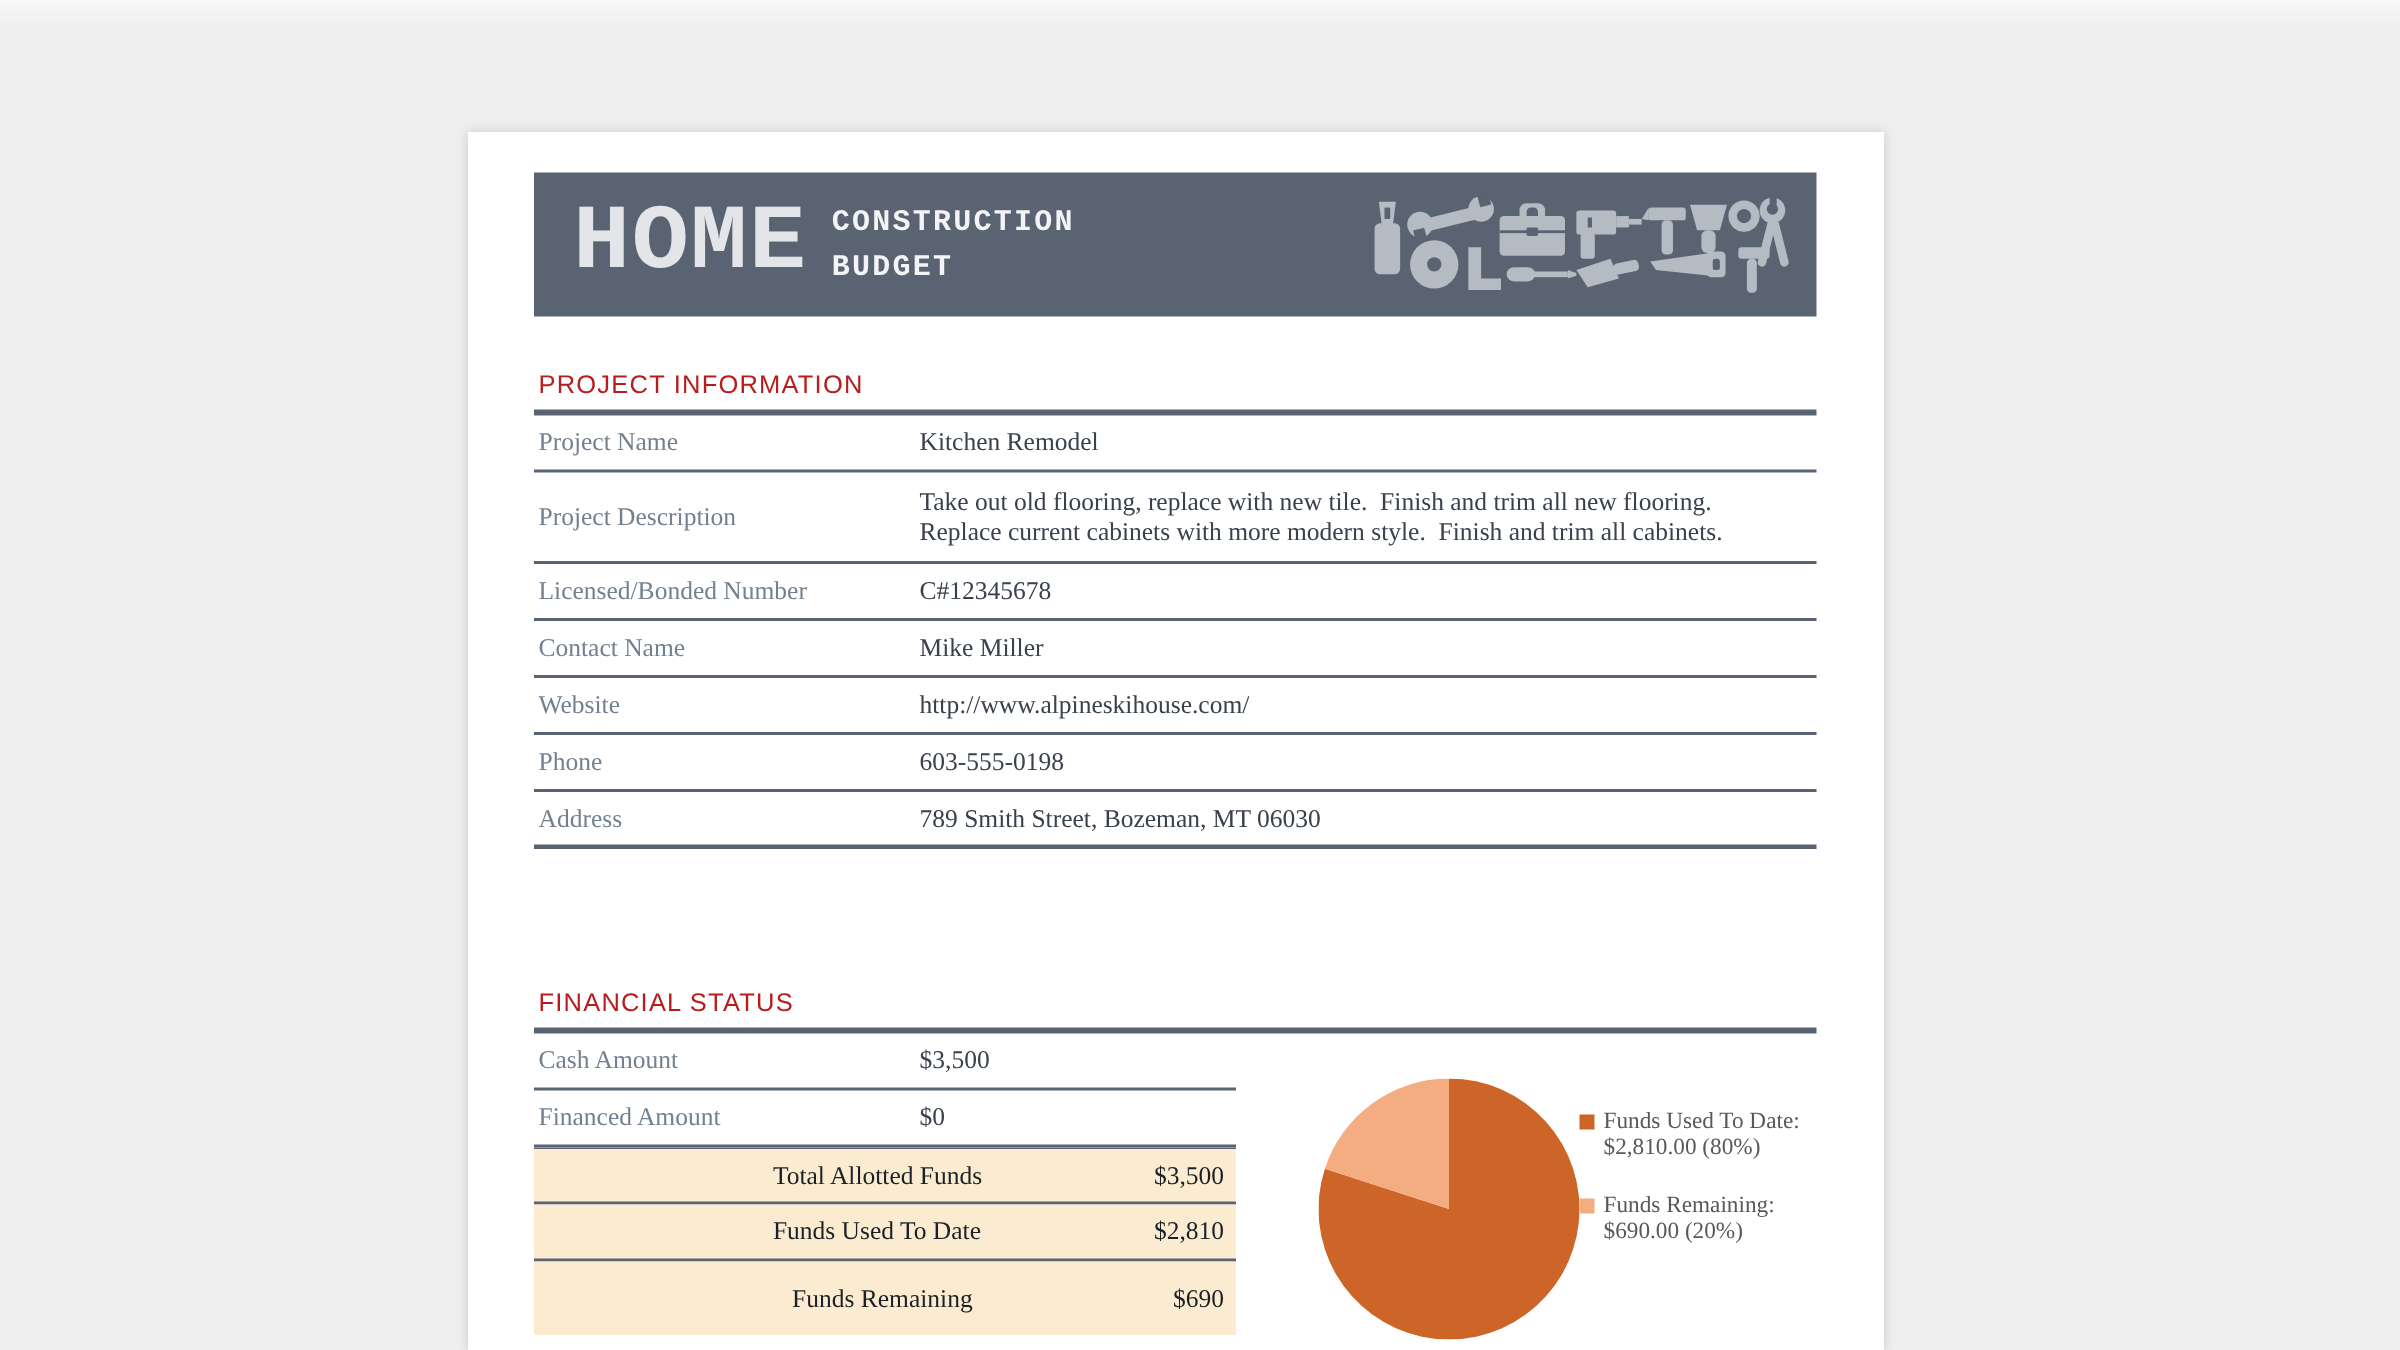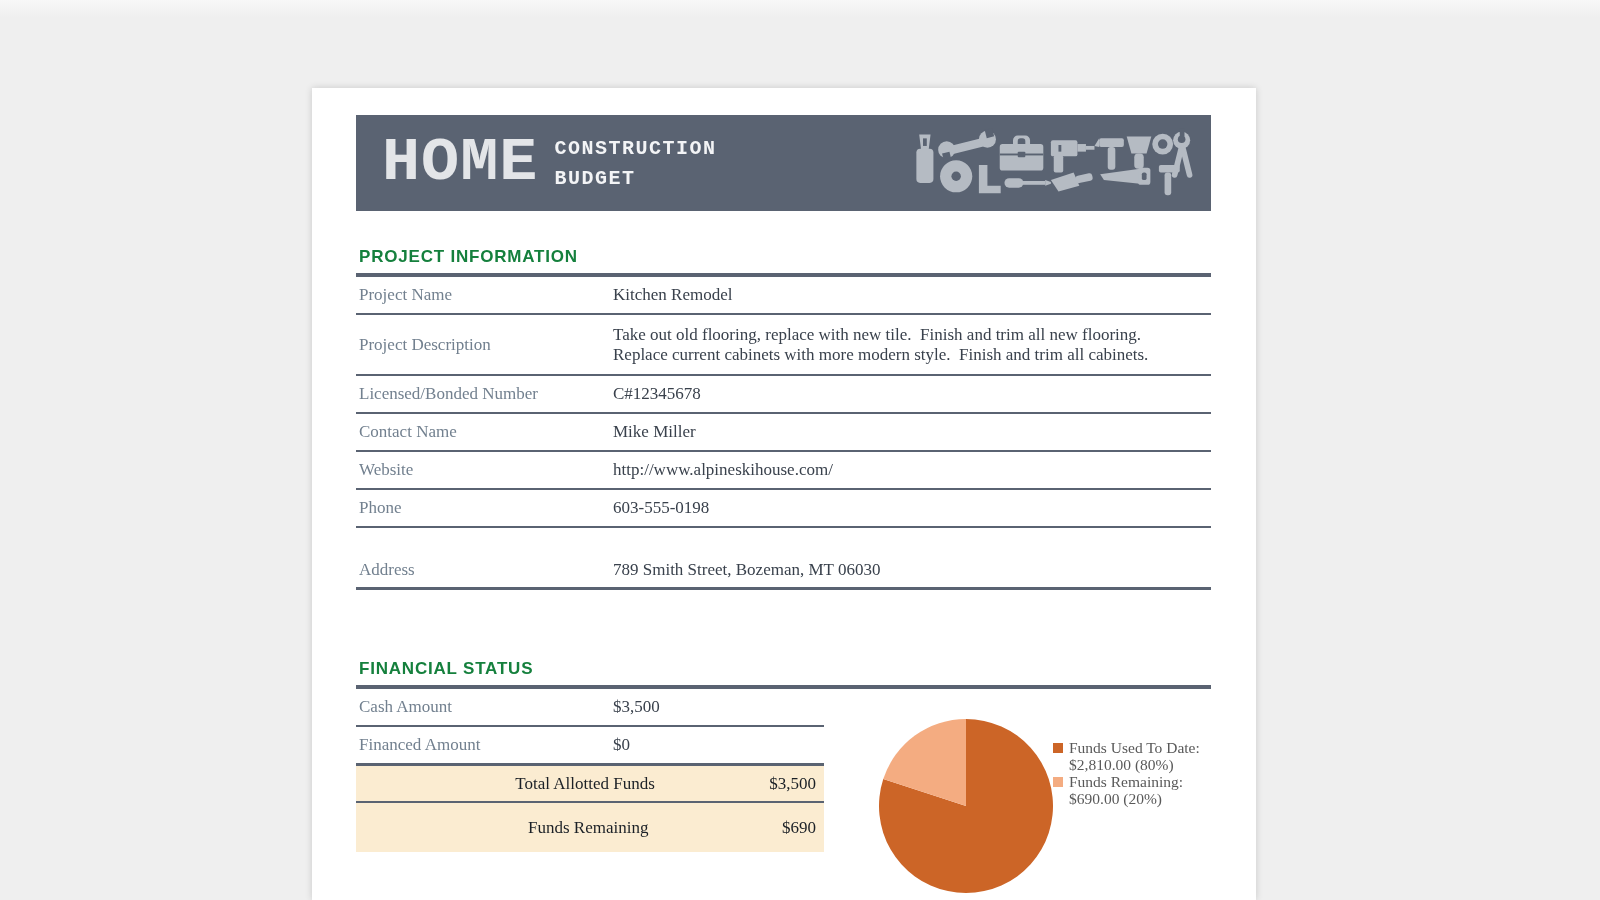--- a/index.html
+++ b/index.html
@@ -25,45 +25,45 @@
   .banner-subtitle {
     margin-left:22px; font-size:20px; font-weight:800; letter-spacing:1.5px;
     color:#f3f4f6; line-height:30px; margin-top:2px;
   }
   .tools { margin-left:auto; margin-right:12px; width:300px; height:72px; }
   .tools svg { width:100%; height:100%; }
   .tools path, .tools rect, .tools circle, .tools polygon, .tools ellipse { fill:#b5bbc3; }
   .tools .cut { fill:#5a6372; }
   
   .section-title {
-    position:absolute; left:47px; font-size:17px; font-weight:700;
-    letter-spacing:0.8px; color:#15803d;
+    position:absolute; left:47px; font-size:17px; font-weight:400;
+    letter-spacing:0.8px; color:#b91c1c;
   }
   .title-project { top:159px; }
   .title-financial { top:571px; }
   .thick-bar { position:absolute; left:44px; width:855px; height:4px; background:#5a6372; }
   .bar-project { top:185px; }
   .bar-financial { top:597px; }
   
   .info-table { position:absolute; left:44px; top:189px; width:855px; }
   .fin-table  { position:absolute; left:44px; top:601px; width:468px; }
   .row { display:flex; align-items:center; border-bottom:2px solid #5a6372; min-height:38px; }
   .row.tall { min-height:61px; }
-  .row.thick-bottom { border-bottom:3px solid #5a6372;margin-top:24px; }
+  .row.thick-bottom { border-bottom:3px solid #5a6372; }
   .row.total-top { border-top:1px solid #5a6372; }
   .row.hl { background:#fbecd1;justify-content:flex-end; }
   .row.no-border { border-bottom:none; min-height:49px; }
   .cell { font-family:"Liberation Serif", serif; font-size:17px; }
   .cell.label { width:257px; padding-left:3px; color:#72808f; flex-shrink:0; }
   .cell.value { color:#39414c; white-space:pre-wrap; padding-right:8px; }
   .row.hl .cell.label { color:#1b2026; }
   .row.hl .cell.value { color:#1b2026; }
   
   .pie-wrap { position:absolute; left:567px; top:631px; width:174px; height:174px; }
-  .legend { position:absolute; left:741px; top:651px; display:flex; flex-direction:column; }
+  .legend { position:absolute; left:741px; top:651px; display:flex; flex-direction:column; gap:22px; }
   .legend-entry { display:flex; }
   .legend-swatch { width:10px; height:10px; margin-top:4px; margin-right:6px; flex-shrink:0; }
   .legend-text { font-family:"Liberation Serif", serif; font-size:15.5px; line-height:17px; color:#595959; }
 </style>
 </head>
 <body>
 
 <div class="sheet">
 
   <div class="banner">
@@ -204,20 +204,24 @@
       <div class="cell label">Cash Amount</div>
       <div class="cell value">$3,500</div>
     </div>
     <div class="row">
       <div class="cell label">Financed Amount</div>
       <div class="cell value">$0</div>
     </div>
     <div class="row hl total-top">
       <div class="cell label">Total Allotted Funds</div>
       <div class="cell value">$3,500</div>
+    </div>
+    <div class="row hl">
+      <div class="cell label">Funds Used To Date</div>
+      <div class="cell value">$2,810</div>
     </div>
     <div class="row hl no-border">
       <div class="cell label">Funds Remaining</div>
       <div class="cell value">$690</div>
     </div>
   </div>
 
   <div class="pie-wrap">
     <svg viewBox="0 0 174 174">
         <path d="M87,87 L87,0 A87,87 0 1 1 4.258083082321633,60.11552148937959 Z" fill="#cc6527"></path>

